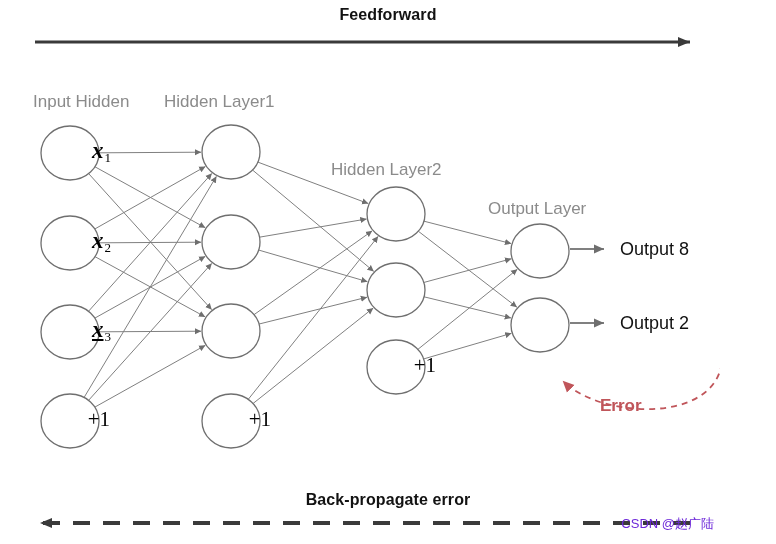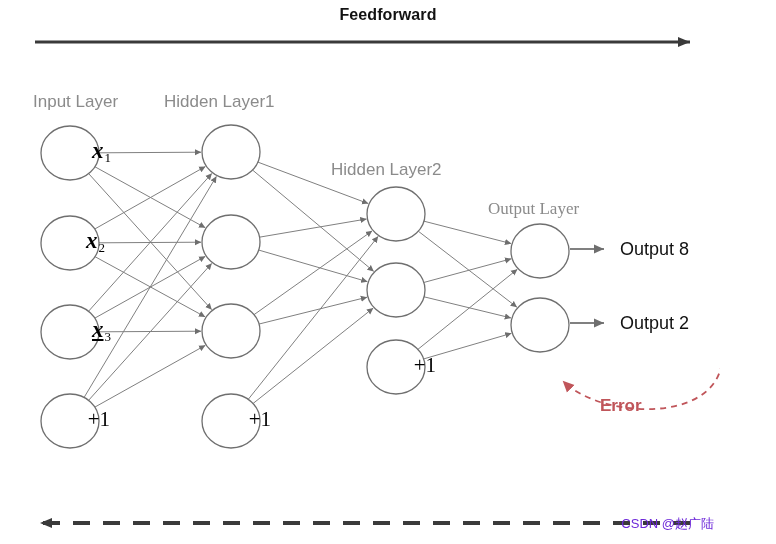--- a/index.html
+++ b/index.html
@@ -95,20 +95,21 @@
     white-space: nowrap;
   }
 </style>
 </head>
 <body>
 
 <div id="canvas">
 
   <div class="hdr-title" id="feedforward-title">Feedforward</div>
 
+  <div class="hdr-title" id="backprop-title">Back-propagate error</div>
 
   <svg class="layer" id="graphics" viewBox="0 0 776 544">
     <defs>
       <marker id="edgeArrow" markerWidth="7" markerHeight="7" refX="6.2" refY="3.5" orient="auto" markerUnits="userSpaceOnUse">
         <path d="M0,0.4 L6.4,3.5 L0,6.6 Z" fill="#6e6e6e"></path>
       </marker>
       <marker id="outArrow" markerWidth="11" markerHeight="10" refX="10" refY="5" orient="auto" markerUnits="userSpaceOnUse">
         <path d="M0,0.6 L10,5 L0,9.4 Z" fill="#6e6e6e"></path>
       </marker>
       <marker id="flowArrow" markerWidth="13" markerHeight="11" refX="12" refY="5.5" orient="auto" markerUnits="userSpaceOnUse">
@@ -169,29 +170,29 @@
         <line x1="570" y1="323" x2="604" y2="323" marker-end="url(#outArrow)"></line>
       </g>
 
     <line id="ff-arrow" stroke="#3a3a3a" stroke-width="3" marker-end="url(#flowArrow)" x1="35" y1="42" x2="690" y2="42"></line>
     <line id="bp-arrow" stroke="#3a3a3a" stroke-width="4" stroke-dasharray="17 13" marker-end="url(#flowArrow)" x1="690" y1="523" x2="40" y2="523"></line>
 
     <path id="error-path" stroke="#c0555a" stroke-width="1.8" fill="none" stroke-dasharray="6 5" marker-end="url(#errArrow)" d="M 722 352 C 726 404, 660 420, 600 402 C 585 397, 572 390, 563 381"></path>
   </svg>
 
   <div id="layer-labels">
-      <div class="layer-label" style="left: 33px; top: 92px;">Input Layer</div>
+      <div class="layer-label" style="left: 33px; top: 92px;">Input Hidden</div>
       <div class="layer-label" style="left: 164px; top: 92px;">Hidden Layer1</div>
       <div class="layer-label" style="left: 331px; top: 160px;">Hidden Layer2</div>
-      <div class="layer-label" style="left: 488px; top: 199px; font-family: Liberation Serif, serif;">Output Layer</div>
+      <div class="layer-label" style="left: 488px; top: 199px;">Output Layer</div>
     </div>
 
   <div id="node-labels">
       <div class="node-text node-var" style="left: 30px; top: 138px; width: 80px;">x<sub>1</sub></div>
-      <div class="node-text node-var" style="left: 24px; top: 228px; width: 80px;">x<sub>2</sub></div>
+      <div class="node-text node-var" style="left: 30px; top: 228px; width: 80px;">x<sub>2</sub></div>
       <div class="node-text node-var" style="left: 30px; top: 317px; width: 80px; text-decoration: underline;">x<sub>3</sub></div>
       <div class="node-text node-bias" style="left: 30px; top: 407px; width: 80px;">+1</div>
       <div class="node-text node-bias" style="left: 191px; top: 407px; width: 80px;">+1</div>
       <div class="node-text node-bias" style="left: 356px; top: 353px; width: 80px;">+1</div>
     </div>
 
   <div id="output-labels">
       <div class="out-label" style="left: 620px; top: 239px;">Output 8</div>
       <div class="out-label" style="left: 620px; top: 313px;">Output 2</div>
     </div>

